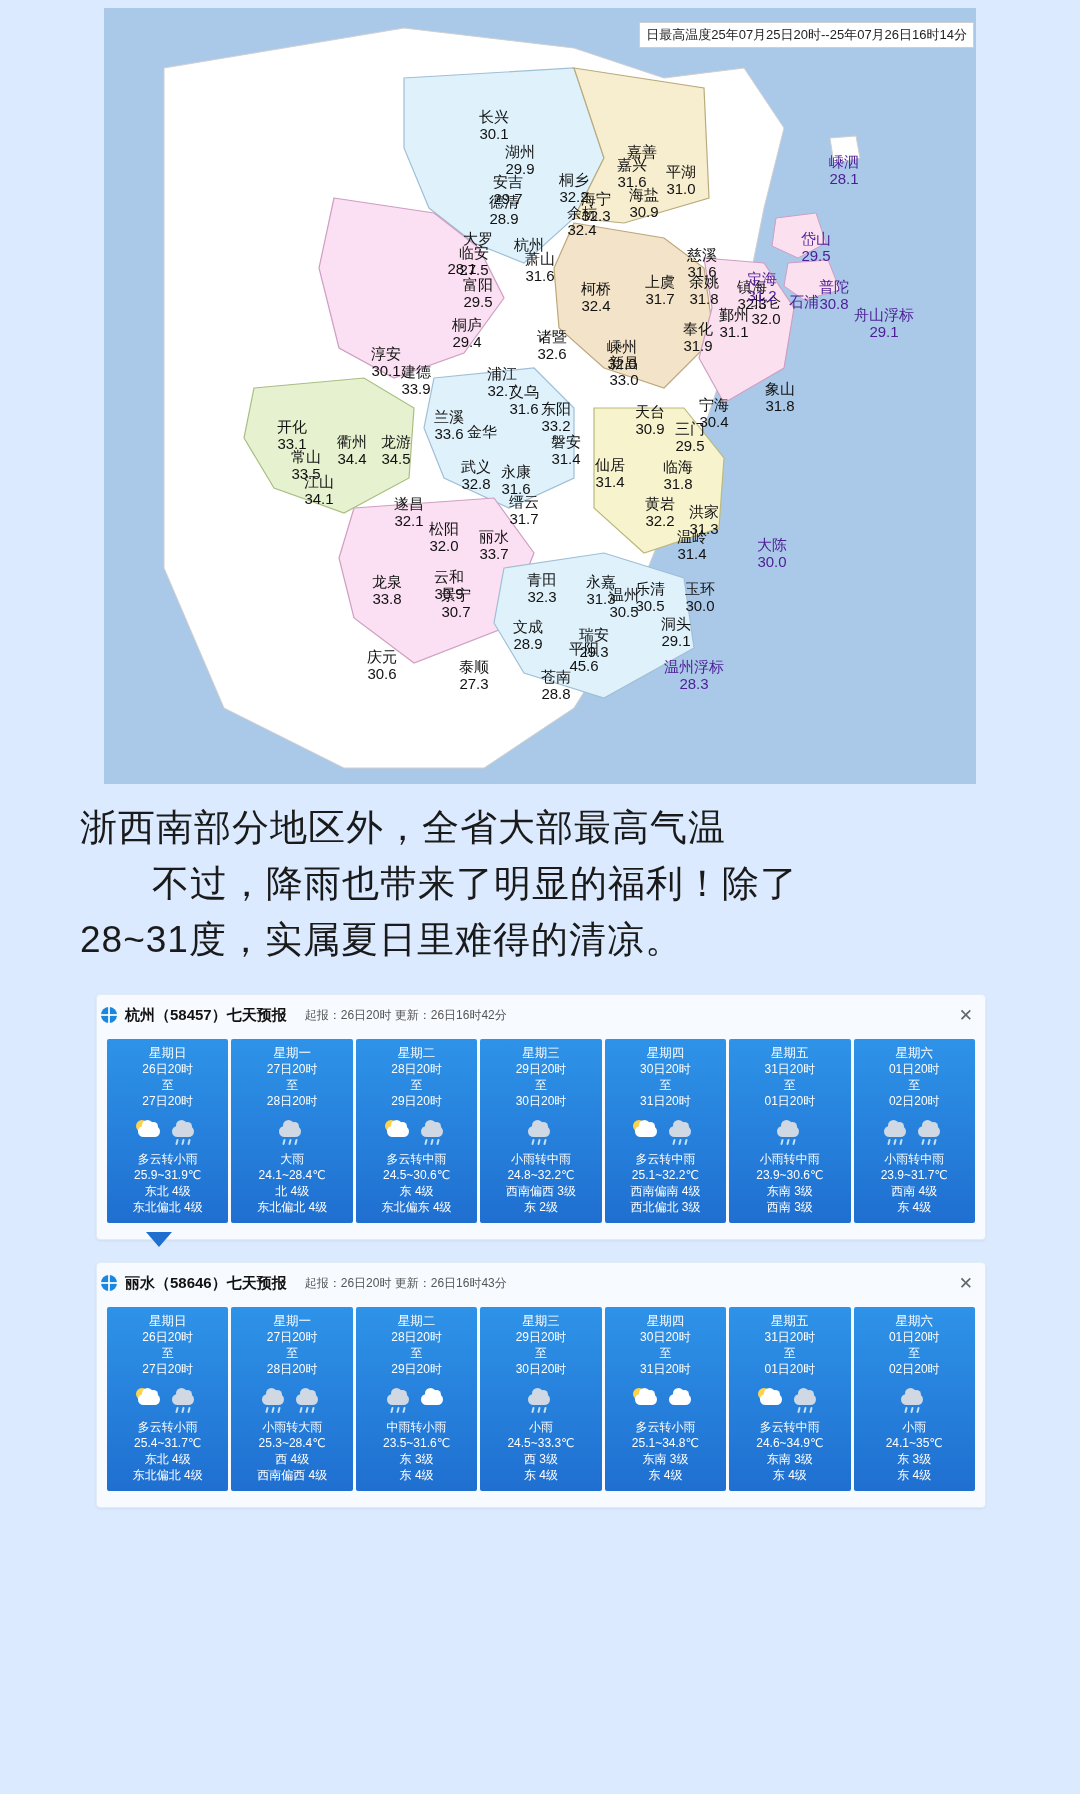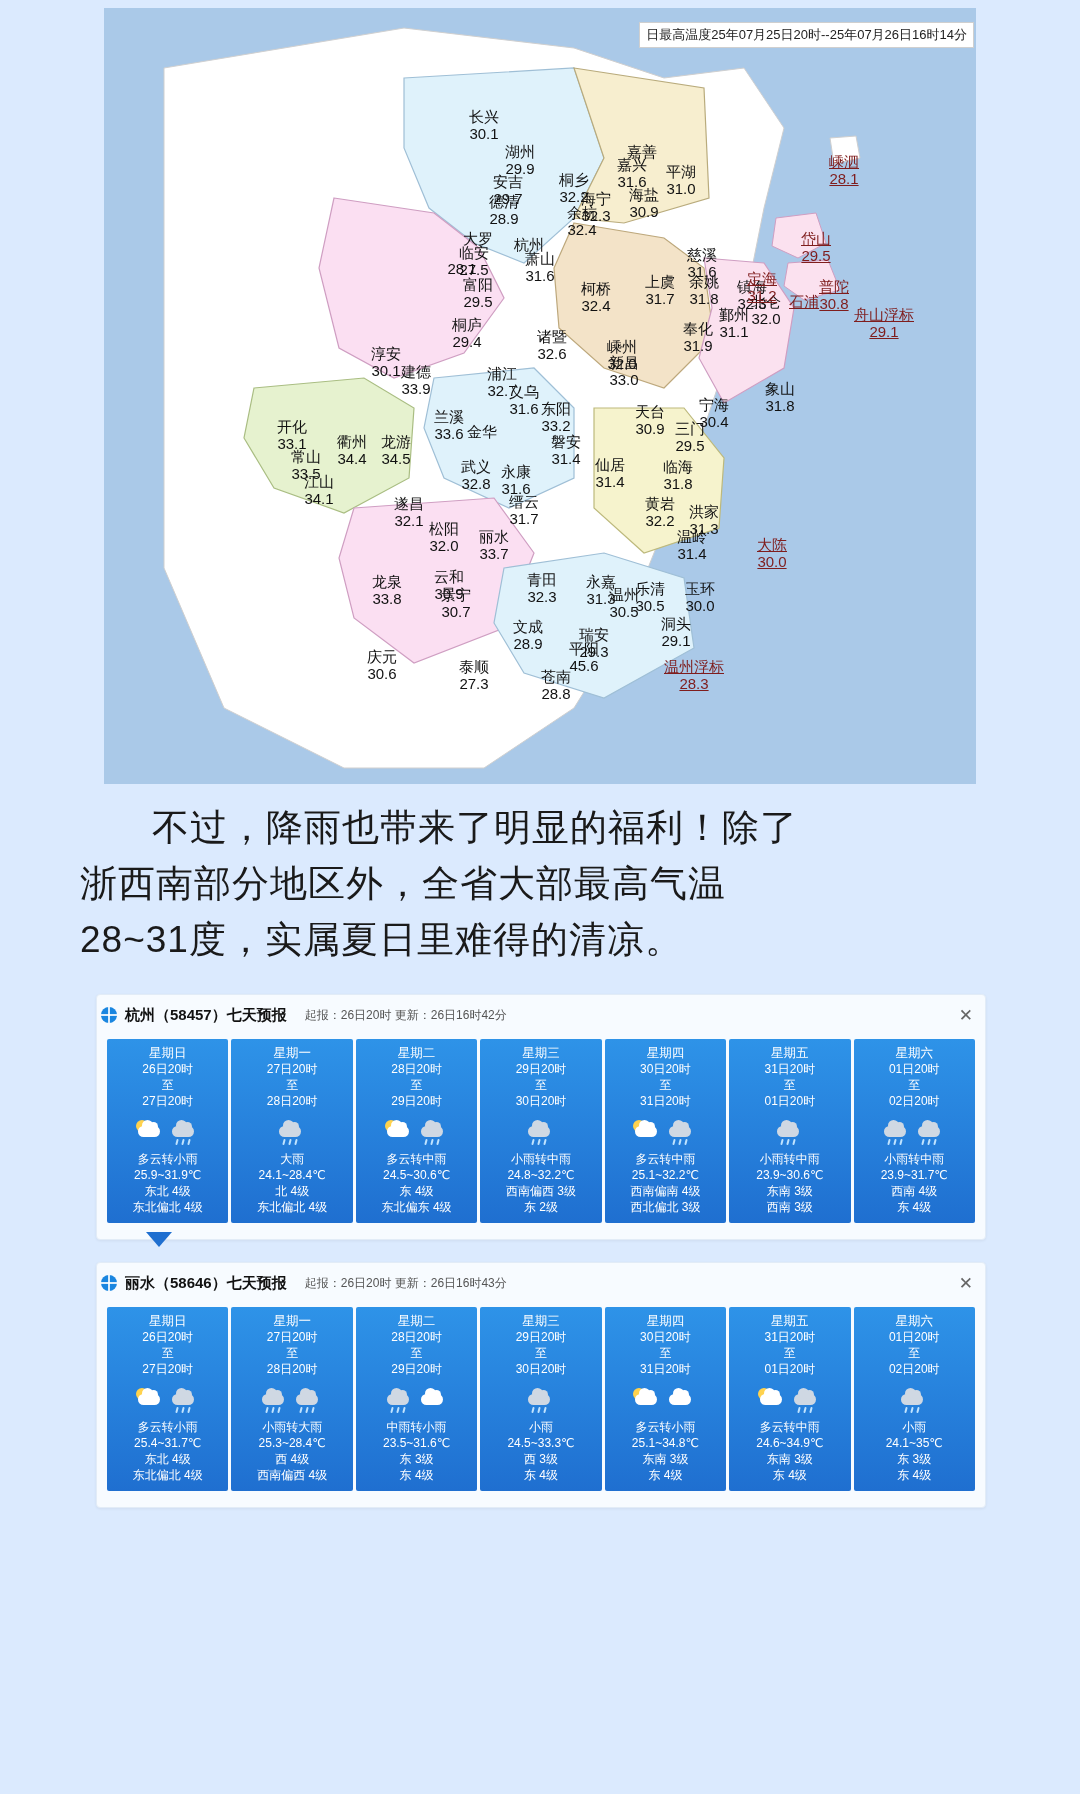--- a/index.html
+++ b/index.html
@@ -24,21 +24,21 @@
     font-size:13px;padding:3px 6px;white-space:nowrap;
   }
   .prov{position:absolute;}
   .city{
     position:absolute;text-align:center;color:#111;
     font-size:15px;line-height:17px;white-space:nowrap;
     transform:translate(-50%,0);
   }
   .city .nm{display:block;font-size:15px;}
   .city .vl{display:block;font-size:15px;}
-  .city.sea{color:#7f1d1d;text-decoration:underline;}
+  .city.sea{color:#4c1d95;}
 
   
   .para{
     position:absolute;left:80px;top:800px;width:930px;
     font-size:37px;line-height:56px;color:#1a1a1a;
     letter-spacing:1px;
   }
   .para .indent{display:inline-block;width:72px;}
 
   
@@ -126,21 +126,21 @@
 
       <path d="M400,560 L500,545 L580,570 L590,640 L500,690 L420,665 L390,615 Z" fill="#dff2fb" stroke="#9fbfd6" stroke-width="1.2"></path>
 
       <path d="M672,210 L712,205 L722,235 L694,250 L668,238 Z" fill="#fbe1ef" stroke="#cf9ec2" stroke-width="1"></path>
       <path d="M684,255 L724,252 L736,282 L700,292 L680,278 Z" fill="#fbe1ef" stroke="#cf9ec2" stroke-width="1"></path>
       <path d="M726,130 L752,128 L756,150 L730,156 Z" fill="#ffffff" stroke="#cfcfcf" stroke-width="1"></path>
     </svg>
 
     <div class="badge">日最高温度25年07月25日20时--25年07月26日16时14分</div>
     <div id="station-layer">
-        <div class="city" style="left: 380px; top: 100px;">
+        <div class="city" style="left: 390px; top: 100px;">
           <span class="nm">长兴</span>
           <span class="vl">30.1</span>
         </div>
         <div class="city" style="left: 416px; top: 135px;">
           <span class="nm">湖州</span>
           <span class="vl">29.9</span>
         </div>
         <div class="city" style="left: 356px; top: 165px; margin-left: 48px;">
           <span class="nm">安吉</span>
           <span class="vl">29.7</span>
@@ -444,22 +444,22 @@
           <span class="vl">30.0</span>
         </div>
         <div class="city sea" style="left: 590px; top: 650px;">
           <span class="nm">温州浮标</span>
           <span class="vl">28.3</span>
         </div>
       </div>
   </div>
 
   <div class="para">
+    <div>浙西南部分地区外，全省大部最高气温</div>
     <div><span class="indent"></span><span>不过，降雨也带来了明显的福利！除了</span></div>
-    <div>浙西南部分地区外，全省大部最高气温</div>
     <div>28~31度，实属夏日里难得的清凉。</div>
   </div>
 
   <div class="card card1">
     <div class="card-head">
       <span class="globe"></span>
       <span class="card-title">杭州（58457）七天预报</span>
       <span class="card-sub">起报：26日20时 更新：26日16时42分</span>
       <span class="close-x">✕</span>
     </div>

